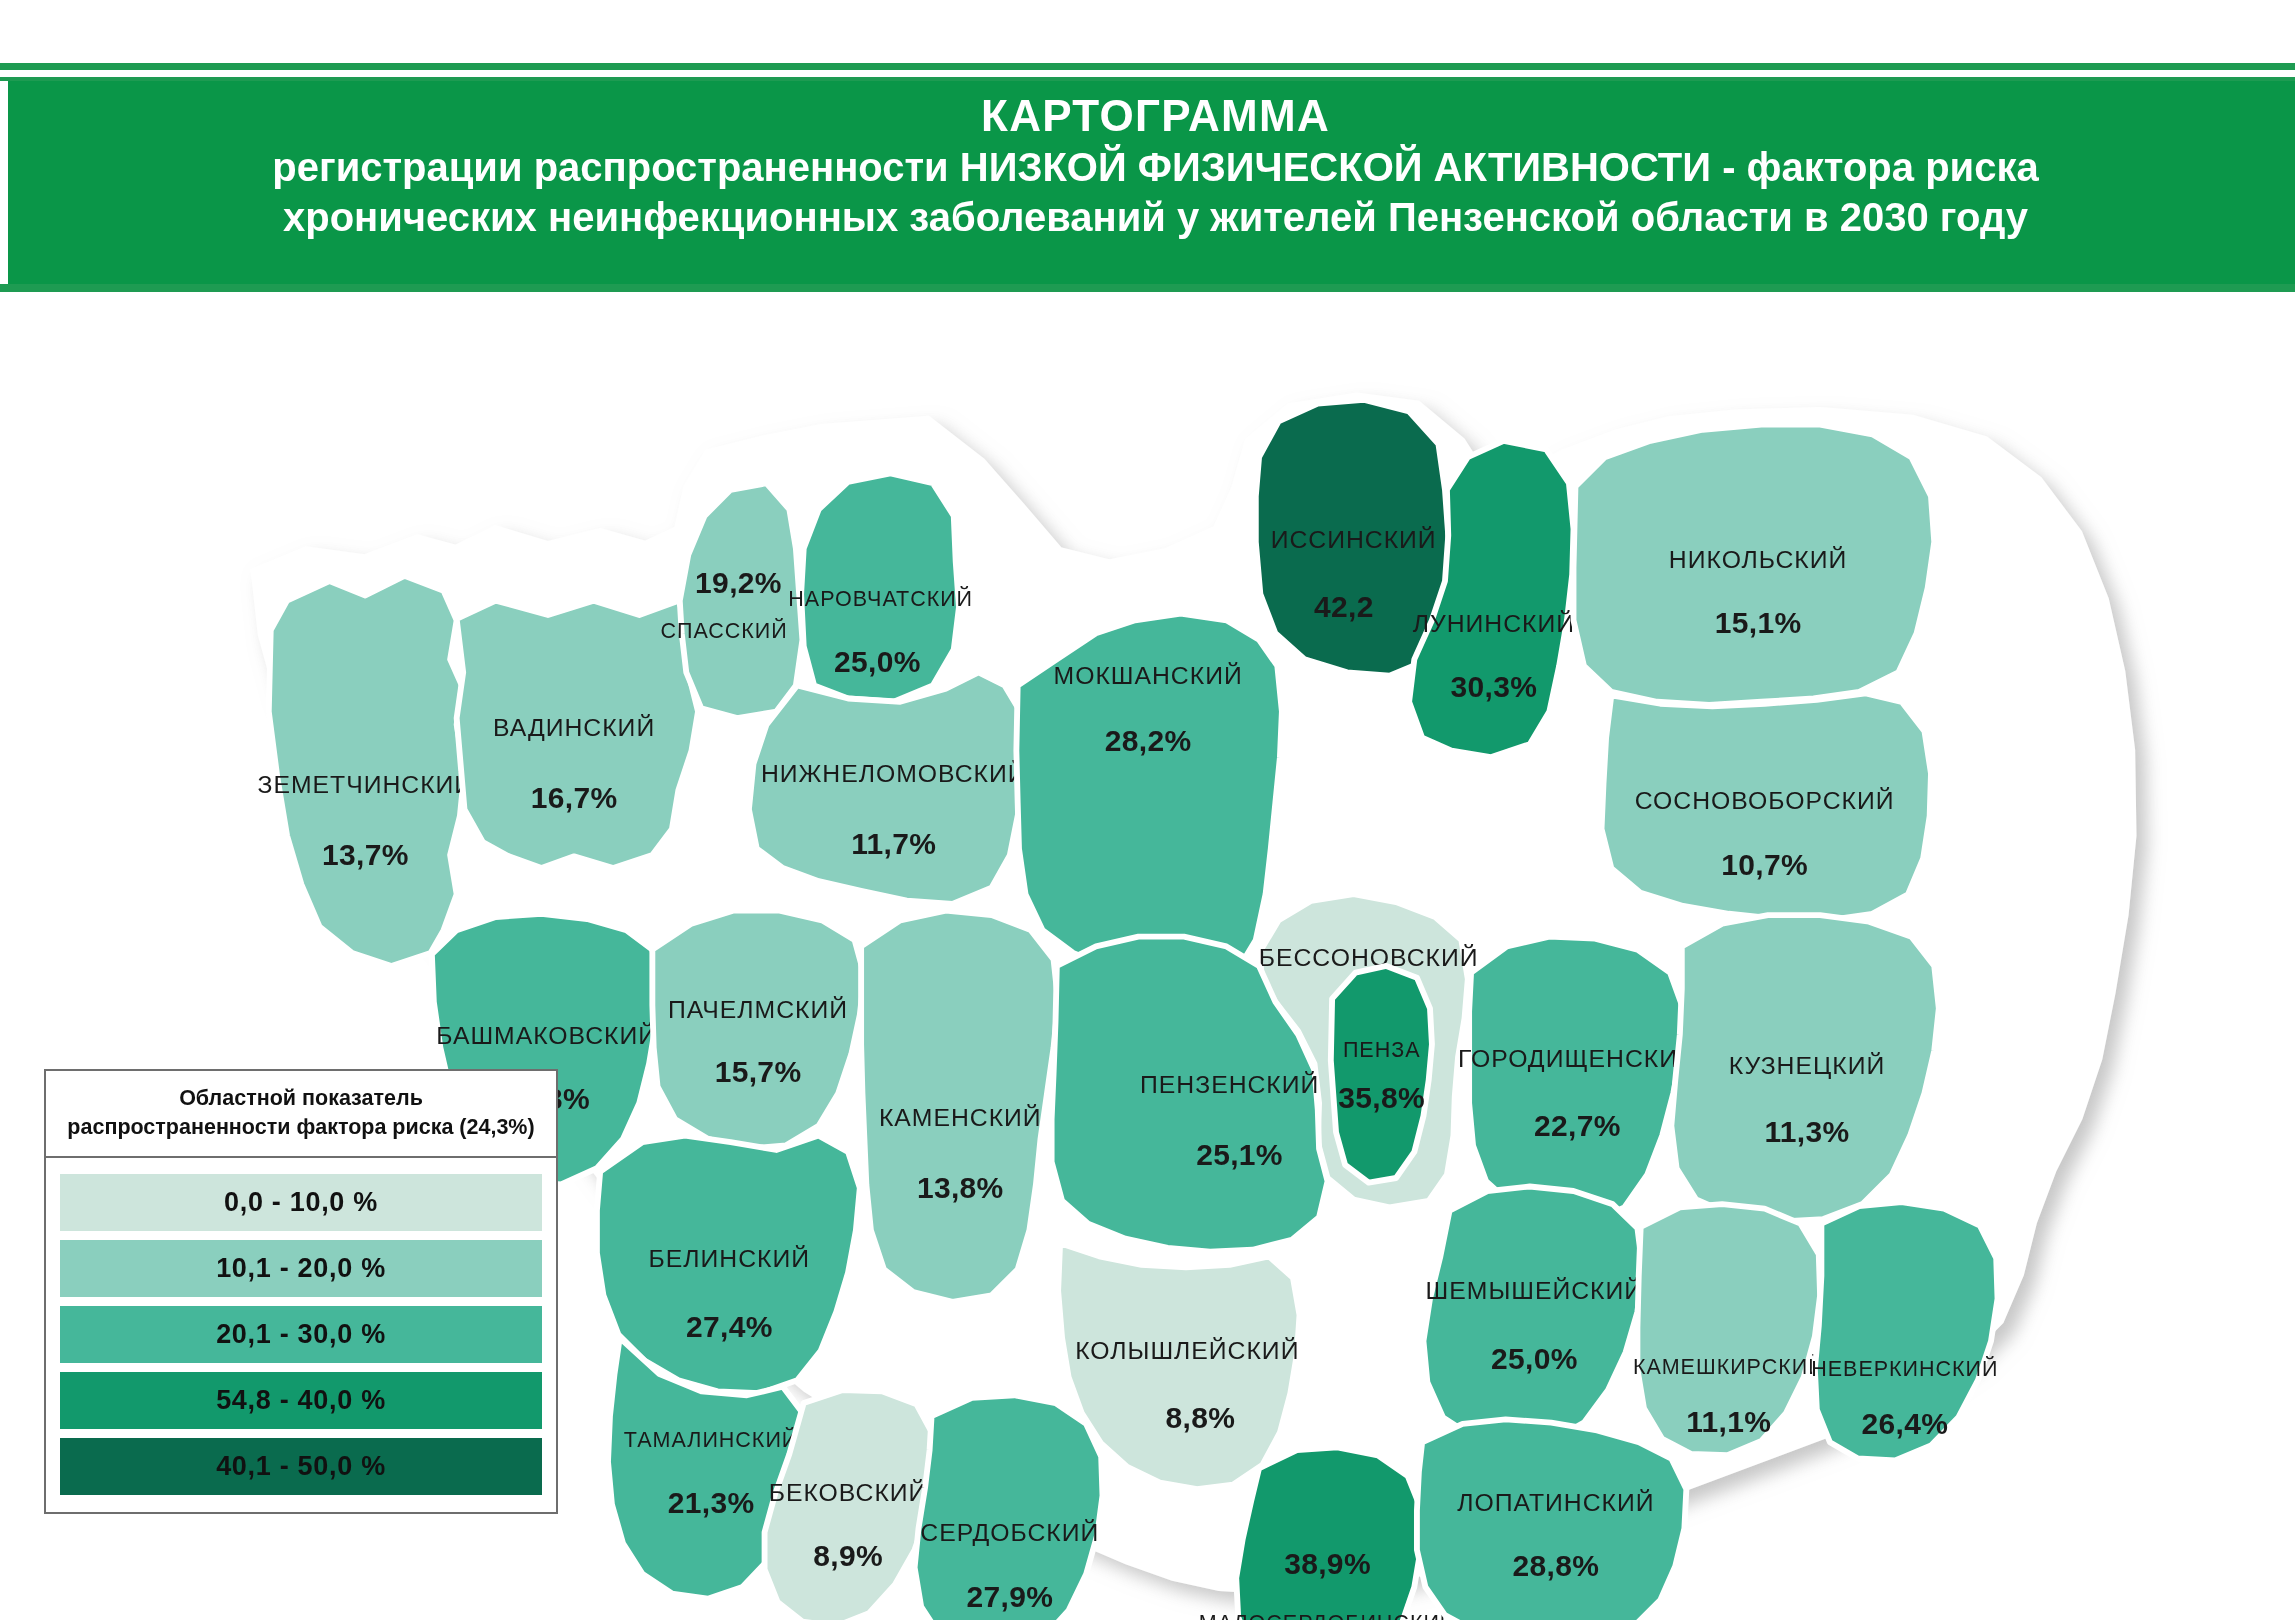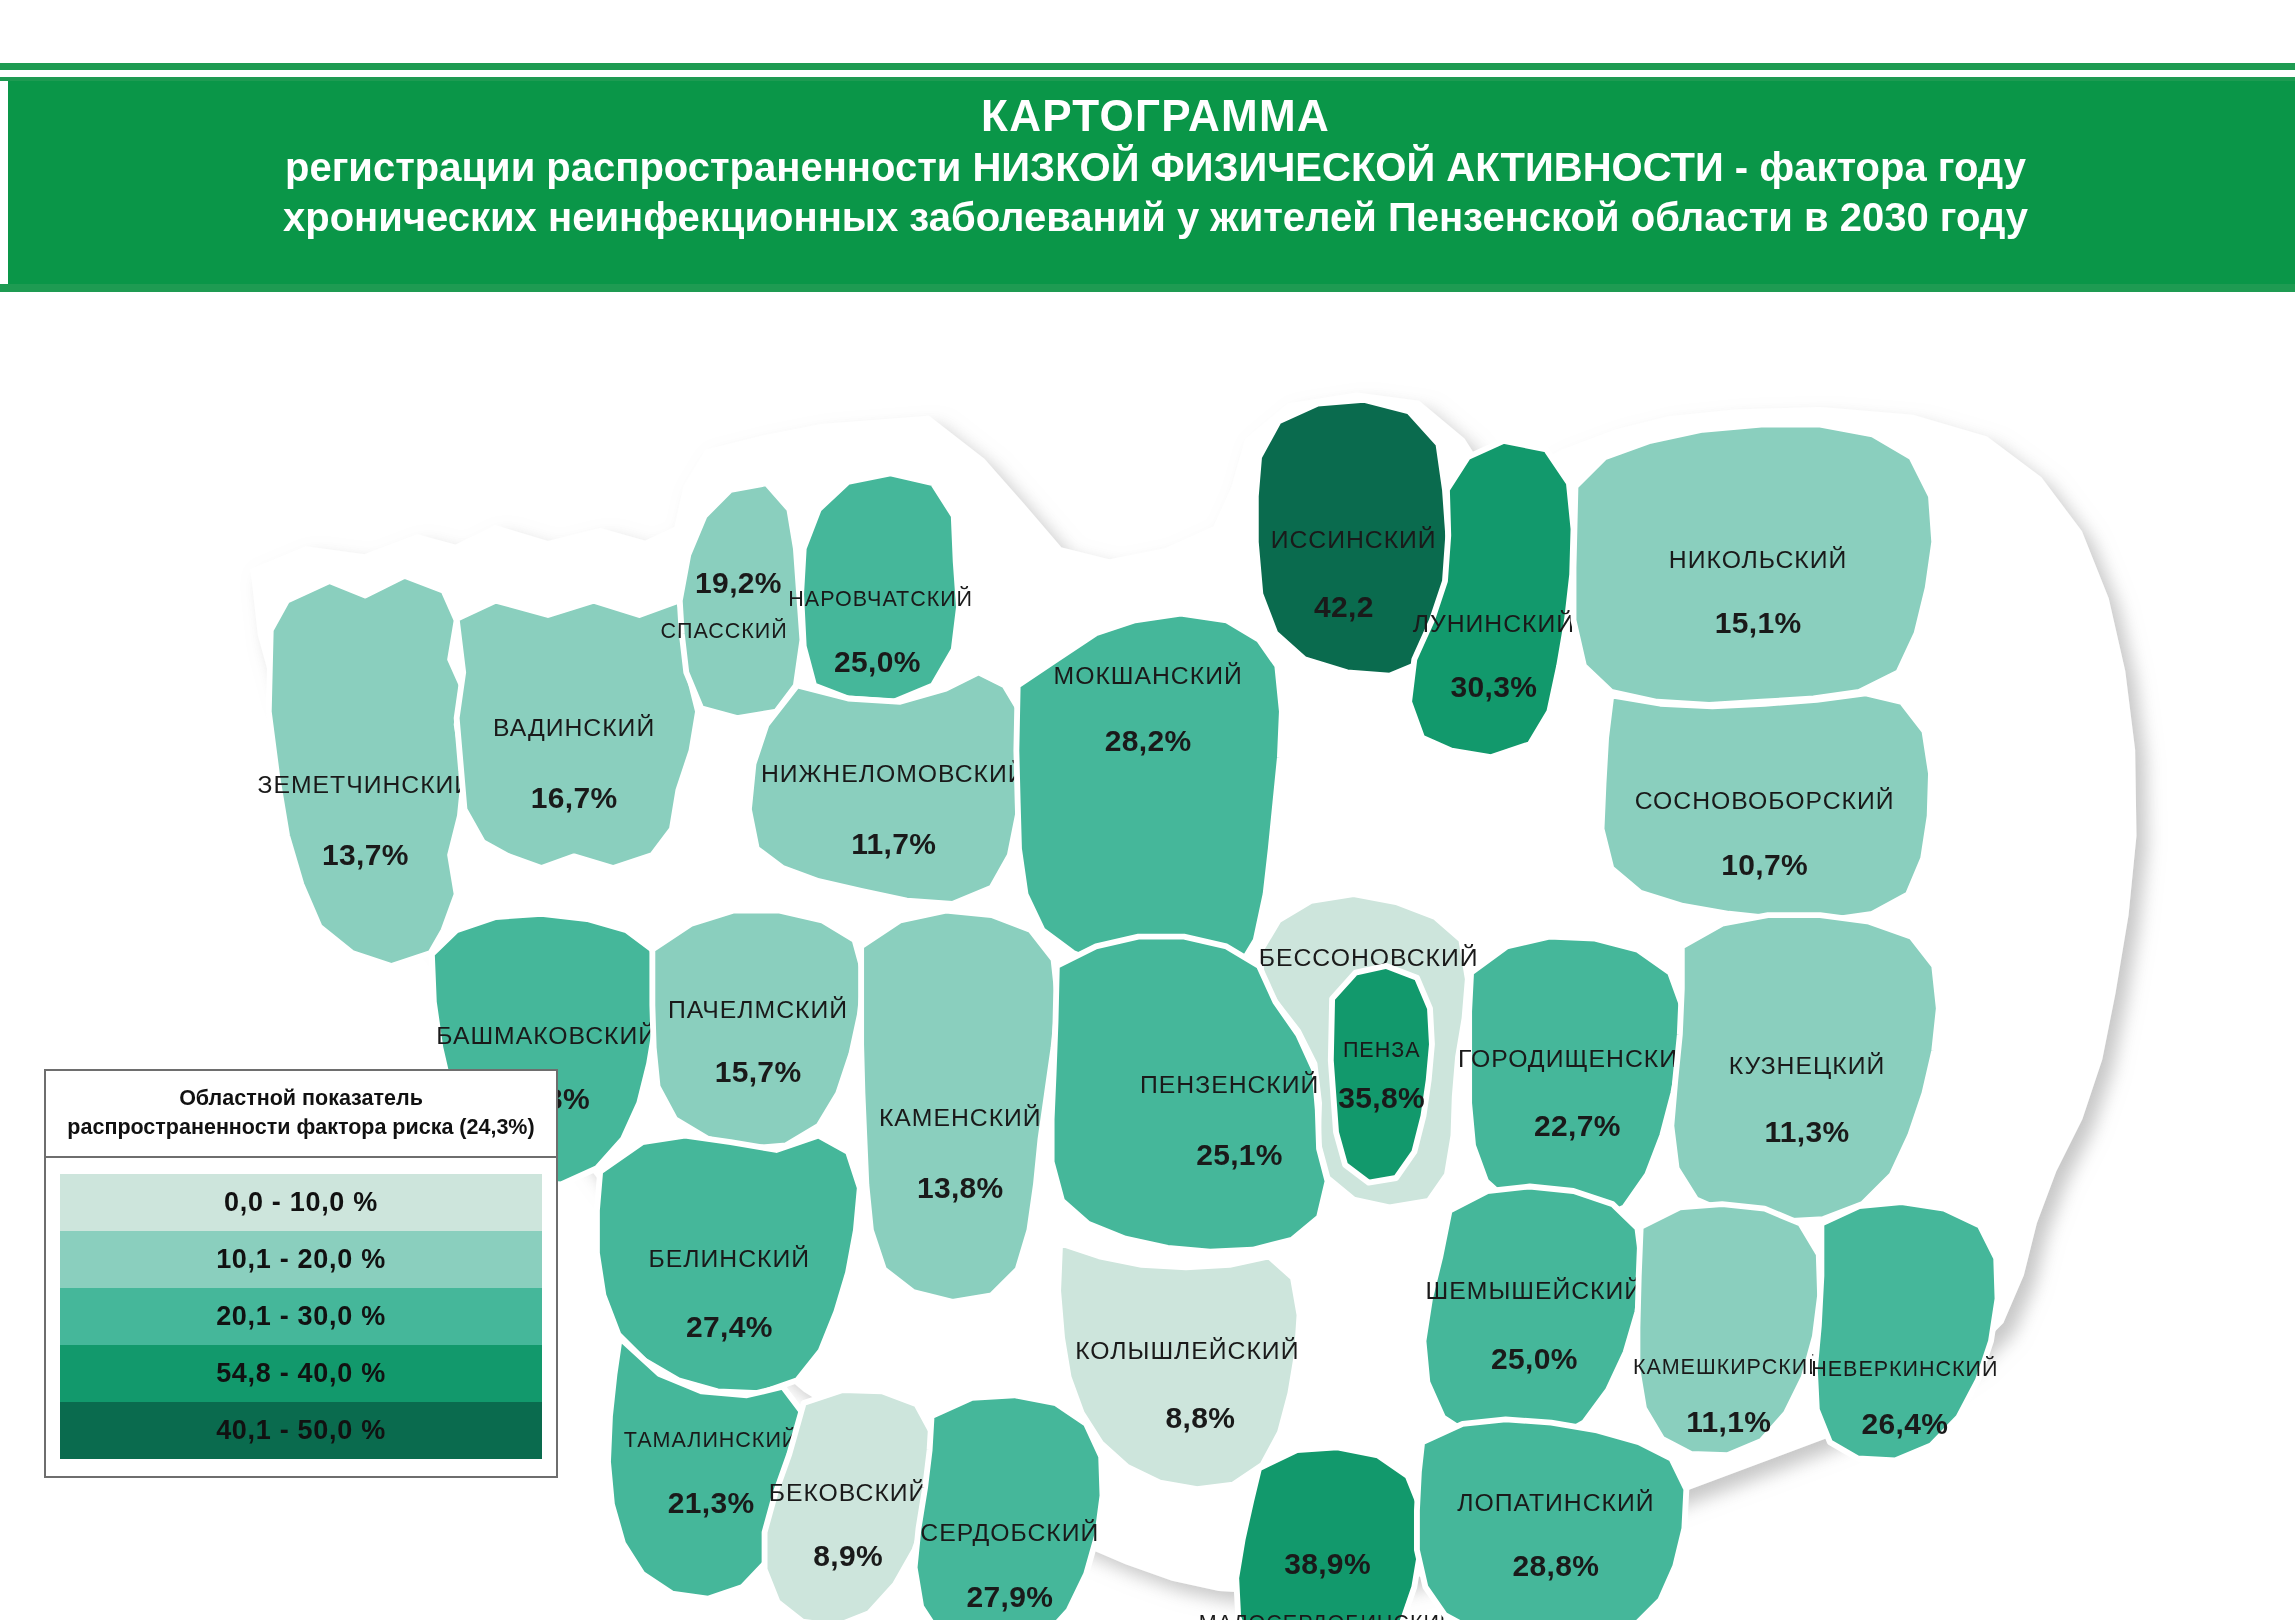--- a/index.html
+++ b/index.html
@@ -126,20 +126,21 @@
     font-size: 21.5px;
     font-weight: bold;
     color: #111111;
     line-height: 1.45;
   }
   #legend-swatches {
     padding: 15.7px 14.4px 17px 14.4px;
   }
   .legend-row {
     height: 57px;
+    margin-bottom: 9px;
     display: flex;
     align-items: center;
     justify-content: center;
   }
   .legend-row:last-child { margin-bottom: 0; }
   .legend-row-label {
     font-size: 27px;
     font-weight: bold;
     color: #111111;
     letter-spacing: 0.7px;
@@ -147,21 +148,21 @@
 </style>
 </head>
 <body>
 
 <div id="header-stripe-top"></div>
 <div id="header-stripe-mid"></div>
 <div id="header-stripe-bot"></div>
 
 <div id="header-band">
   <div id="header-title">КАРТОГРАММА</div>
-  <div class="header-sub">регистрации распространенности НИЗКОЙ ФИЗИЧЕСКОЙ АКТИВНОСТИ - фактора году</div>
+  <div class="header-sub">регистрации распространенности НИЗКОЙ ФИЗИЧЕСКОЙ АКТИВНОСТИ - фактора риска</div>
   <div class="header-sub">хронических неинфекционных заболеваний у жителей Пензенской области в 2030 году</div>
 </div>
 <div id="header-rule-bottom"></div>
 
 <div id="map-area">
   <svg id="map-svg" viewBox="0 0 3518 2034" xmlns="http://www.w3.org/2000/svg">
     <defs>
       <filter id="mapshadow" x="-10%" y="-10%" width="130%" height="130%">
         <feDropShadow dx="16" dy="16" stdDeviation="14" flood-color="#9a9a9a" flood-opacity="0.55"></feDropShadow>
       </filter>

